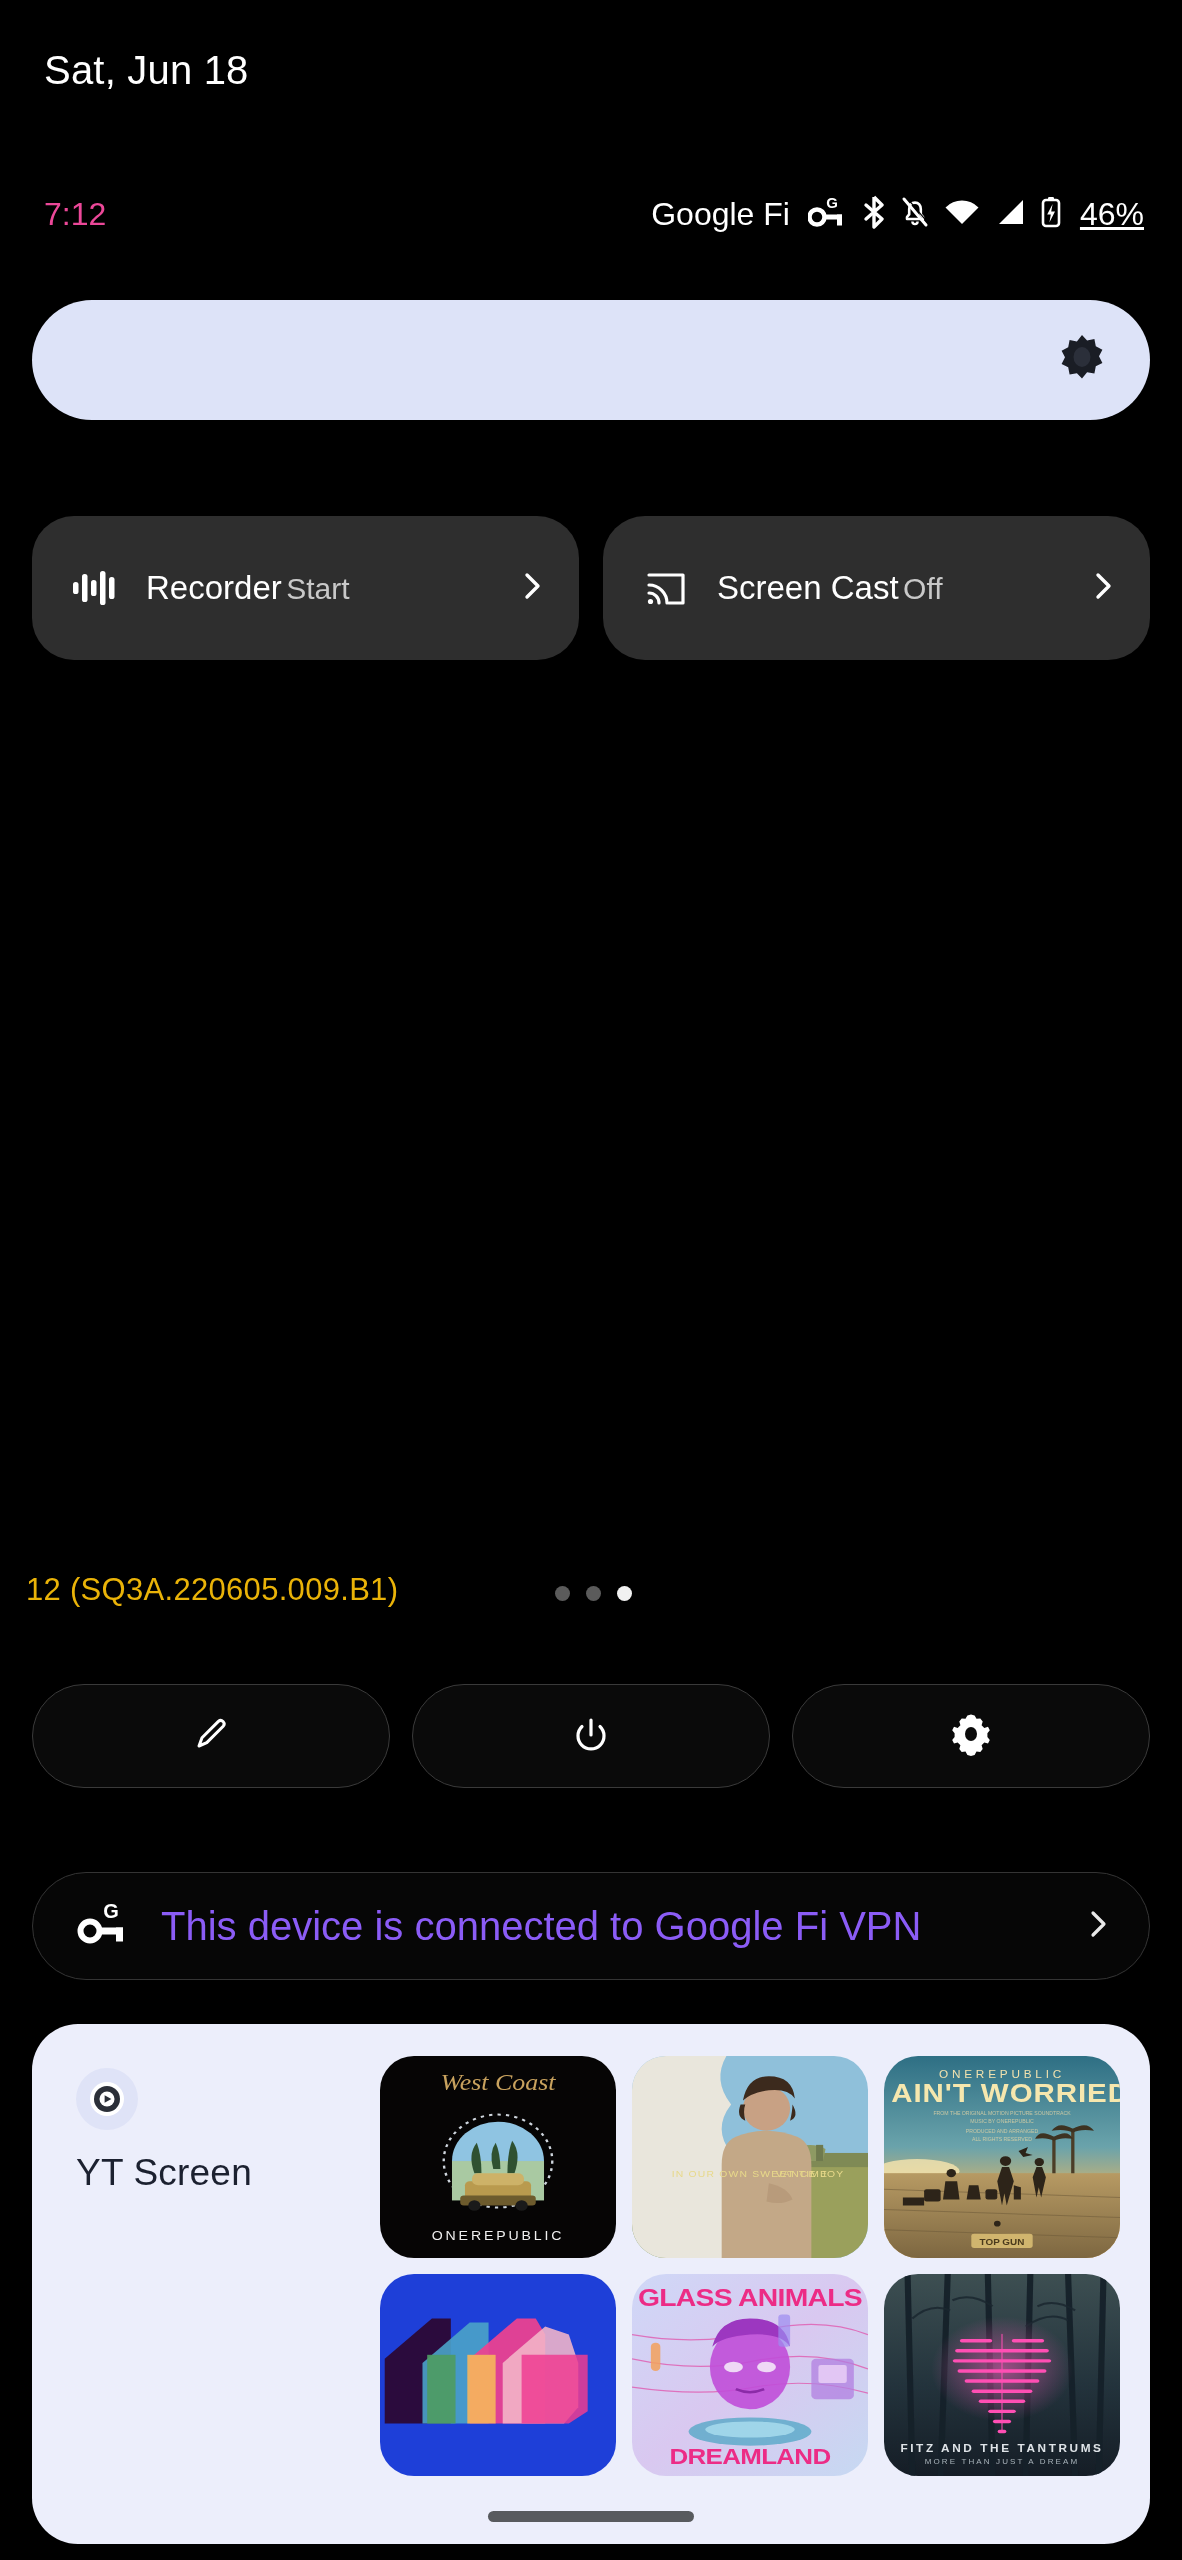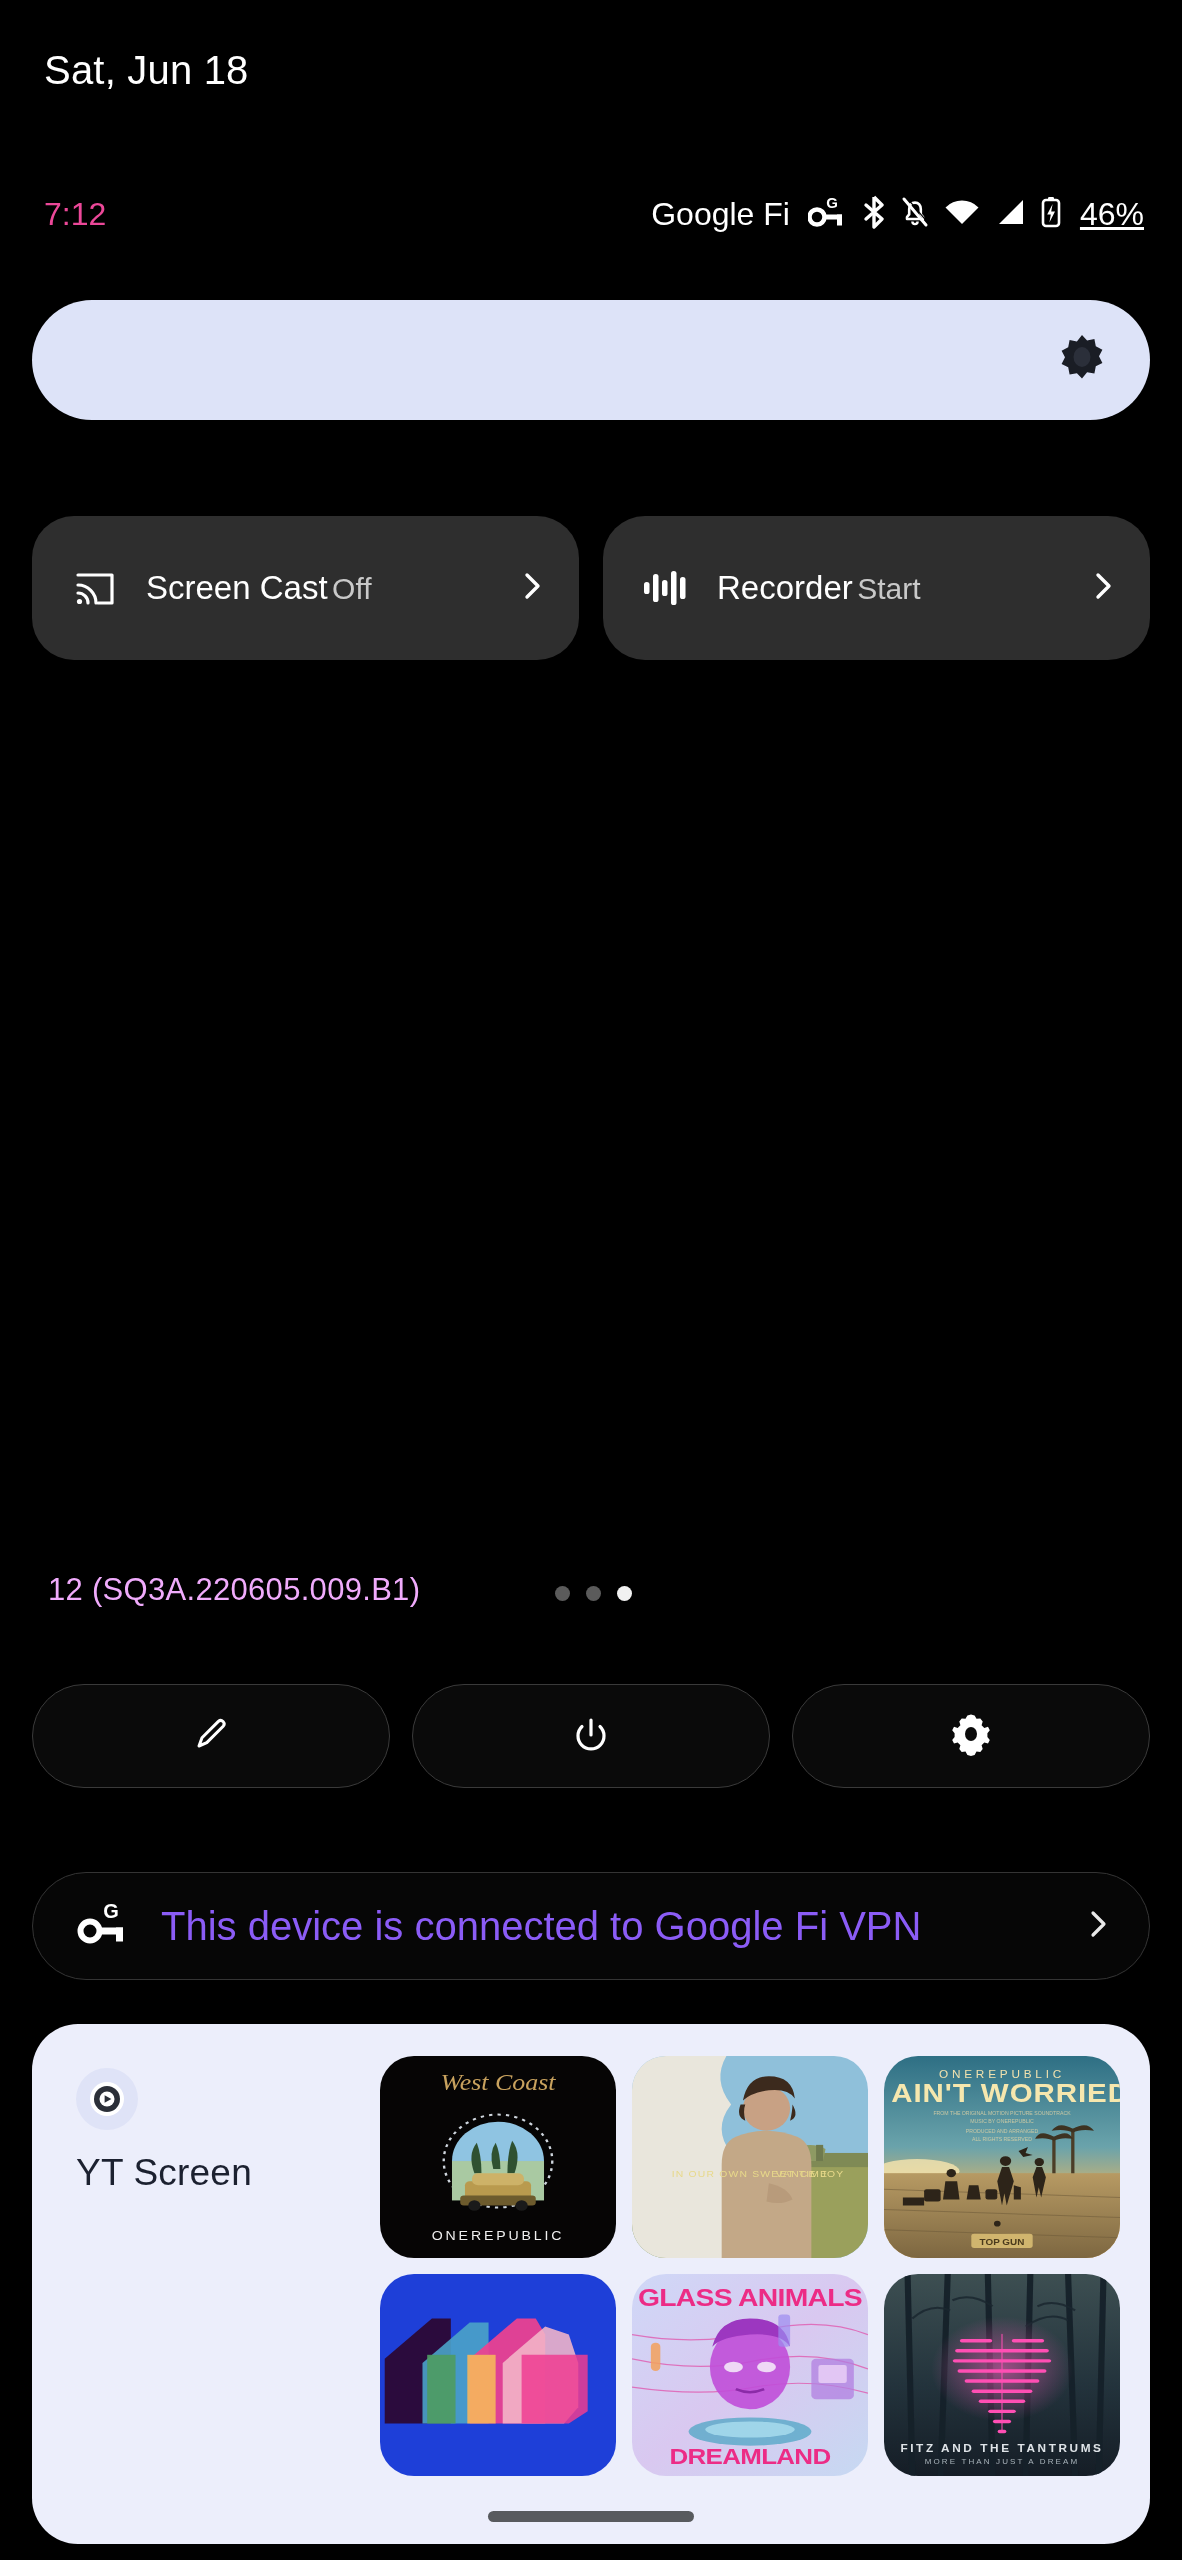--- a/index.html
+++ b/index.html
@@ -57,22 +57,22 @@
   .tile-text { margin-left: 22px; flex: 1 1 auto; }
   .tile-title { font-size: 33px; color: #fff; font-weight: 500; line-height: 1.15; }
   .tile-sub { font-size: 30px; color: #c9c9c9; line-height: 1.25; margin-top: 2px; }
   .tile-chevron { flex: 0 0 auto; }
 
   
   .build-row {
     position: absolute; left: 0; top: 1572px; width: 1182px; height: 56px;
   }
   .build-text {
-    position: absolute; left: 48px; top: 0;
-    font-size: 31px; color: #f0abfc; letter-spacing: 0.3px;
+    position: absolute; left: 26px; top: 0;
+    font-size: 31px; color: #eab308; letter-spacing: 0.3px;
   }
   .dots {
     position: absolute; left: 555px; top: 14px;
     display: flex; gap: 16px; align-items: center;
   }
   .dot { width: 15px; height: 15px; border-radius: 50%; background: #5b5b5b; }
   .dot.active { background: #f1f1f1; }
 
   
   .actions {
@@ -199,50 +199,50 @@
       <ellipse cx="26" cy="25" rx="8.5" ry="10" fill="#2b2f3a"></ellipse>
     </svg>
   </span>
 </div>
 
 <div class="tiles">
 
   <div class="tile">
     <span class="tile-icon">
       <svg width="54" height="54" viewBox="0 0 54 54">
-        <path d="M10 14 h34 v28 h-14" fill="none" stroke="#fff" stroke-width="3.2" stroke-linejoin="round" stroke-linecap="round"></path>
-        <path d="M10 24 a18 18 0 0 1 18 18" fill="none" stroke="#fff" stroke-width="3.2" stroke-linecap="round"></path>
-        <path d="M10 32 a10 10 0 0 1 10 10" fill="none" stroke="#fff" stroke-width="3.2" stroke-linecap="round"></path>
-        <circle cx="11.5" cy="40.5" r="2.6" fill="#fff"></circle>
-      </svg>
-    </span>
-    <span class="tile-text">
-      <span class="tile-title">Screen Cast</span>
-      <span class="tile-sub">Off</span>
-    </span>
-    <span class="tile-chevron">
-      <svg width="34" height="34" viewBox="0 0 34 34">
-        <path d="M12 6 L23 17 L12 28" fill="none" stroke="#fff" stroke-width="3.4" stroke-linecap="round" stroke-linejoin="round"></path>
-      </svg>
-    </span>
-  </div>
-
-  <div class="tile">
-    <span class="tile-icon">
-      <svg width="54" height="54" viewBox="0 0 54 54">
         <rect x="5" y="21" width="5.5" height="12" rx="2.6" fill="#fff"></rect>
         <rect x="14" y="13" width="5.5" height="28" rx="2.6" fill="#fff"></rect>
         <rect x="23" y="19" width="5.5" height="16" rx="2.6" fill="#fff"></rect>
         <rect x="32" y="10" width="5.5" height="34" rx="2.6" fill="#fff"></rect>
         <rect x="41" y="16" width="5.5" height="22" rx="2.6" fill="#fff"></rect>
       </svg>
     </span>
     <span class="tile-text">
       <span class="tile-title">Recorder</span>
       <span class="tile-sub">Start</span>
+    </span>
+    <span class="tile-chevron">
+      <svg width="34" height="34" viewBox="0 0 34 34">
+        <path d="M12 6 L23 17 L12 28" fill="none" stroke="#fff" stroke-width="3.4" stroke-linecap="round" stroke-linejoin="round"></path>
+      </svg>
+    </span>
+  </div>
+
+  <div class="tile">
+    <span class="tile-icon">
+      <svg width="54" height="54" viewBox="0 0 54 54">
+        <path d="M10 14 h34 v28 h-14" fill="none" stroke="#fff" stroke-width="3.2" stroke-linejoin="round" stroke-linecap="round"></path>
+        <path d="M10 24 a18 18 0 0 1 18 18" fill="none" stroke="#fff" stroke-width="3.2" stroke-linecap="round"></path>
+        <path d="M10 32 a10 10 0 0 1 10 10" fill="none" stroke="#fff" stroke-width="3.2" stroke-linecap="round"></path>
+        <circle cx="11.5" cy="40.5" r="2.6" fill="#fff"></circle>
+      </svg>
+    </span>
+    <span class="tile-text">
+      <span class="tile-title">Screen Cast</span>
+      <span class="tile-sub">Off</span>
     </span>
     <span class="tile-chevron">
       <svg width="34" height="34" viewBox="0 0 34 34">
         <path d="M12 6 L23 17 L12 28" fill="none" stroke="#fff" stroke-width="3.4" stroke-linecap="round" stroke-linejoin="round"></path>
       </svg>
     </span>
   </div>
 
 </div>
 

